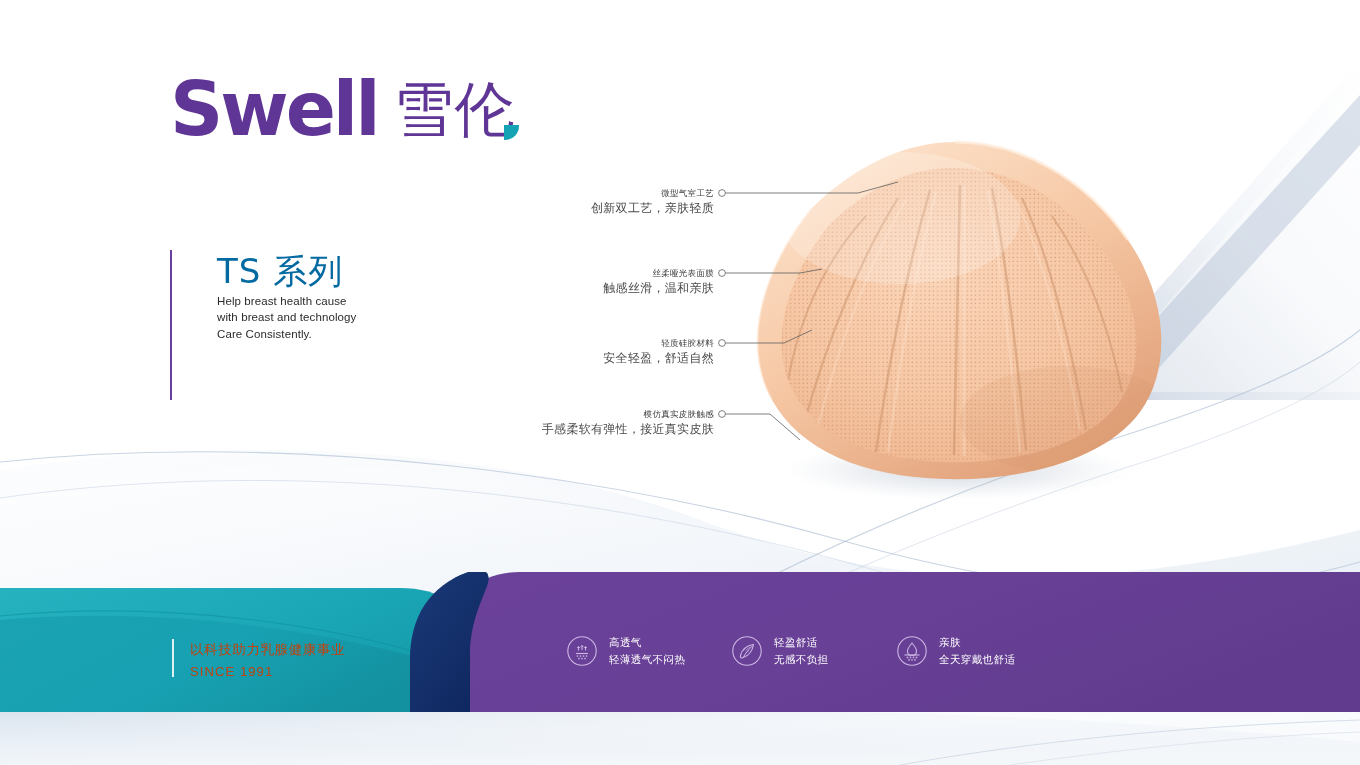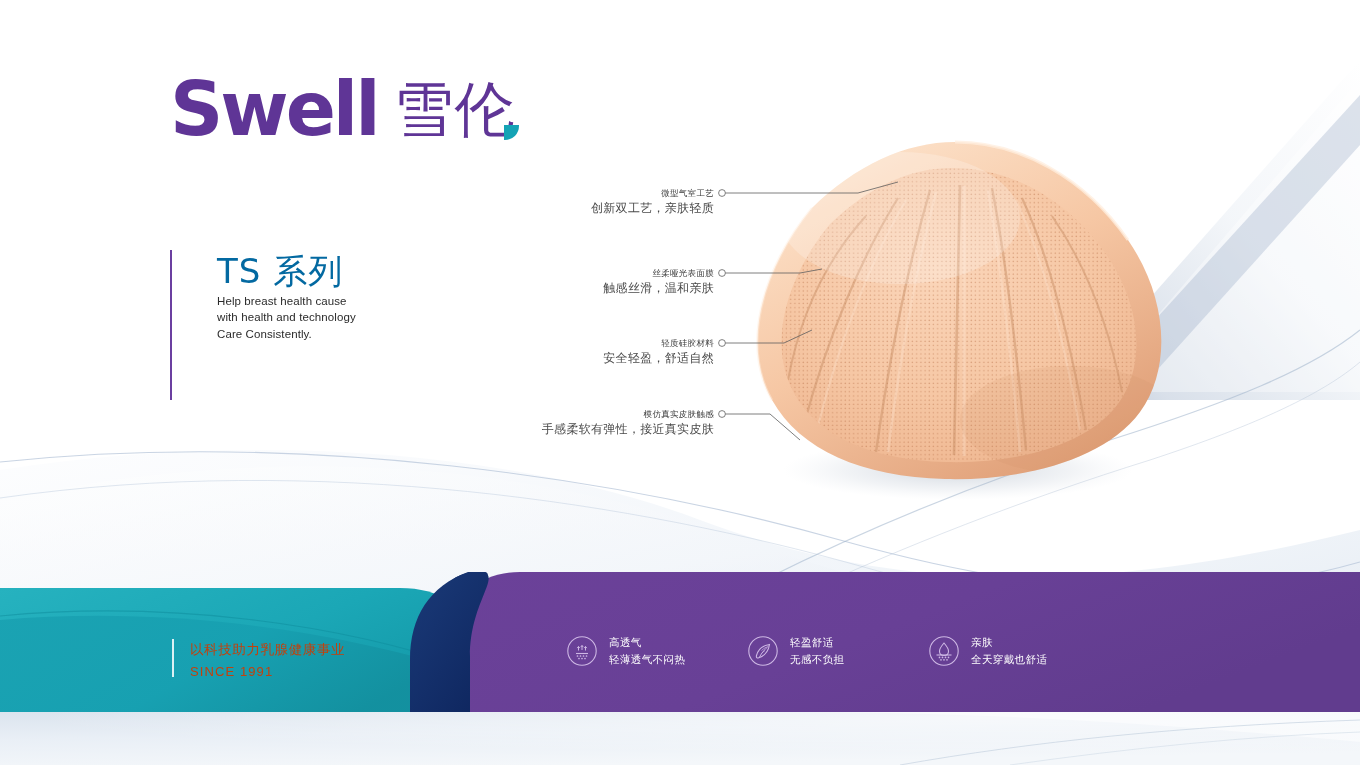--- a/index.html
+++ b/index.html
@@ -69,21 +69,21 @@
   .band-rule{width:2px;height:38px;background:rgba(255,255,255,.85);flex:0 0 auto;}
   .band-body{margin-left:16px;color:#c2410c;}
   .band-l1{
     font-family:"DejaVu Sans","Liberation Sans",sans-serif;
     font-size:13.5px;line-height:1.55;letter-spacing:.6px;font-weight:400;
   }
   .band-l2{
     font-size:13px;line-height:1.55;letter-spacing:1.1px;font-weight:400;margin-top:2px;
   }
 
-  .features{position:absolute;left:566px;top:634px;display:flex;gap:16px;}
+  .features{position:absolute;left:566px;top:634px;display:flex;gap:0;}
   .feature{display:flex;align-items:center;width:165px;}
   .f-icon{width:32px;height:32px;flex:0 0 auto;}
   .f-txt{margin-left:11px;color:#ffffff;}
   .f-l1{
     font-family:"DejaVu Sans","Liberation Sans",sans-serif;
     font-size:10.5px;line-height:1.6;letter-spacing:.4px;font-weight:400;white-space:nowrap;
   }
   .f-l2{
     font-family:"DejaVu Sans","Liberation Sans",sans-serif;
     font-size:10.5px;line-height:1.6;letter-spacing:.4px;font-weight:400;white-space:nowrap;
@@ -285,21 +285,21 @@
     <div class="logo-dot"></div>
     <div class="logo-cn">雪伦</div>
   </div>
 
   <div class="headline">
     <div class="headline-rule"></div>
     <div class="headline-body">
       <div class="h-title">TS 系列</div>
       <div class="h-en">
         <div>Help breast health cause</div>
-        <div>with health and technology</div>
+        <div>with breast and technology</div>
         <div>Care Consistently.</div>
       </div>
     </div>
   </div>
 
   <div class="callouts">
     <div class="callout" style="right:646px;top:187px;margin-left:6px;">
       <div class="c-t1">微型气室工艺</div>
       <div class="c-t2">创新双工艺，亲肤轻质</div>
     </div>

